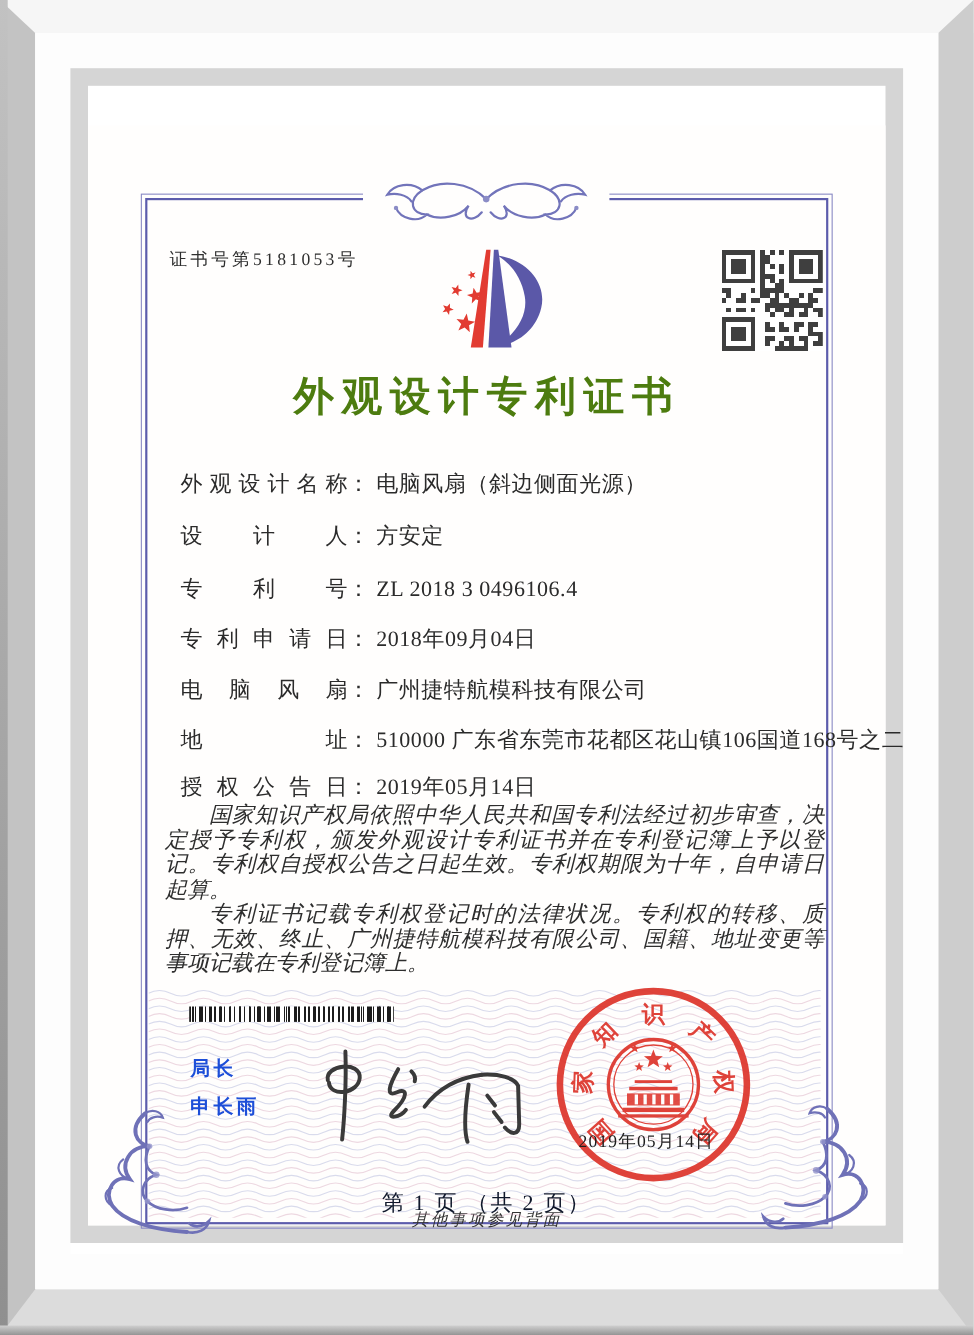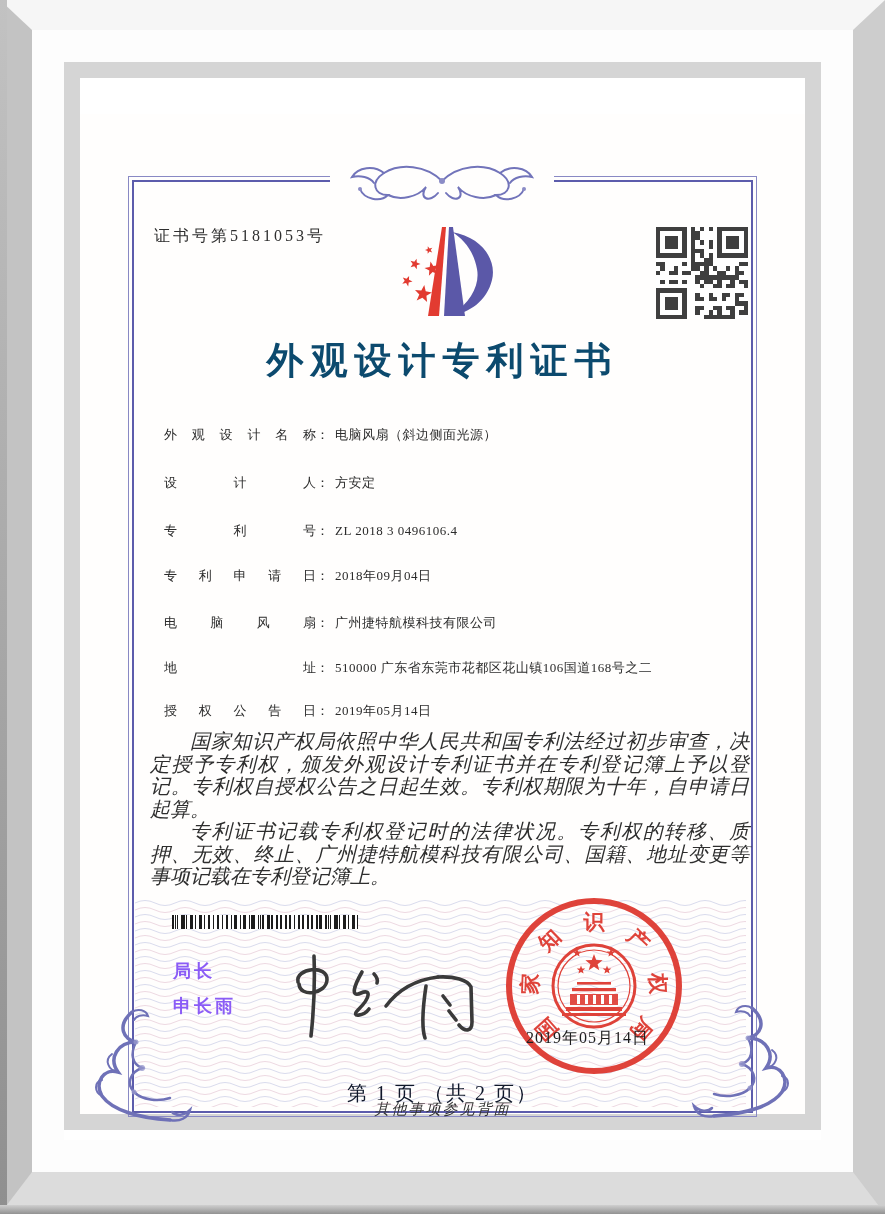--- a/index.html
+++ b/index.html
@@ -14,38 +14,38 @@
   .mat-shadow{position:absolute;inset:62px 64px 84px 64px;border:16px solid #d5d5d5;z-index:3;}
   .paper{position:absolute;left:80px;top:78px;right:80px;bottom:100px;background:#fffefd;z-index:4;margin-top:36px;}
 
   
   .cert-border{position:absolute;left:52px;top:66px;width:617px;height:929px;
        border:2px solid #5c5cac;outline:1px solid #8989c4;outline-offset:3px;}
   .cert-no{position:absolute;left:74px;top:112px;font-size:16px;letter-spacing:3px;color:#2e2e2e;}
   .logo{position:absolute;left:306px;top:110px;width:122px;height:104px;}
   .qr{position:absolute;left:576px;top:113px;width:92px;height:92px;}
   .title{position:absolute;left:52px;top:222px;width:621px;text-align:center;
-       font-size:37px;font-weight:600;letter-spacing:7px;color:#0c4a6e;}
-  .frow{position:absolute;left:84px;font-size:13px;color:#2b2b2b;white-space:nowrap;}
+       font-size:37px;font-weight:600;letter-spacing:7px;color:#4d7c0f;}
+  .frow{position:absolute;left:84px;font-size:20px;color:#2b2b2b;white-space:nowrap;}
   .flabel{display:inline-block;width:152px;text-align:justify;text-align-last:justify;}
   .fcolon{display:inline-block;margin-right:6px;}
   .fval{letter-spacing:0.5px;}
   .grant2{position:absolute;left:388px;top:0;}
   .grant2 .glabel{letter-spacing:2px;}
   .paras{position:absolute;left:70px;top:616px;width:599px;font-size:20px;line-height:22.5px;
        color:#2e2e2e;text-align:justify;font-style:italic;}
   .paras p{margin:0;text-indent:2em;}
   .barcode{position:absolute;left:92px;top:801px;width:186px;height:14px;z-index:2;
      background-image:
        repeating-linear-gradient(90deg,#1c1c1c 0 2px,transparent 2px 5px,#1c1c1c 5px 6px,transparent 6px 9px),
        repeating-linear-gradient(90deg,transparent 0 3px,#1c1c1c 3px 4px,transparent 4px 11px,#1c1c1c 11px 13px,transparent 13px 17px);
      background-color:#fff;}
   .waves{position:absolute;left:55px;top:786px;width:611px;height:207px;z-index:1;overflow:hidden;}
   .director{position:absolute;left:93px;font-size:18px;font-weight:600;letter-spacing:3px;
-     color:#8b5cf6;font-family:Liberation Serif, serif;z-index:2;}
+     color:#1d4ed8;font-family:Liberation Serif, serif;z-index:2;}
   .sig{position:absolute;left:198px;top:834px;width:215px;height:92px;z-index:2;}
   .seal{position:absolute;left:419px;top:777px;width:190px;height:190px;z-index:3;opacity:.93;}
   .seal-date{position:absolute;left:446px;top:914px;font-size:16px;letter-spacing:1px;color:#1e1e1e;z-index:4;}
   .page-footer{position:absolute;left:52px;top:966px;width:621px;text-align:center;
      font-size:20px;letter-spacing:2px;color:#0f172a;z-index:4;}
   .back-note{position:absolute;left:52px;top:986px;width:621px;text-align:center;
      font-size:15px;font-style:italic;letter-spacing:2px;color:#333;}
   .ornament-top{position:absolute;left:250px;top:41px;width:224px;height:52px;background:#fffefd;}
   .flourish{position:absolute;width:112px;height:128px;z-index:2;}
   .fl-bl{left:6px;top:892px;}

